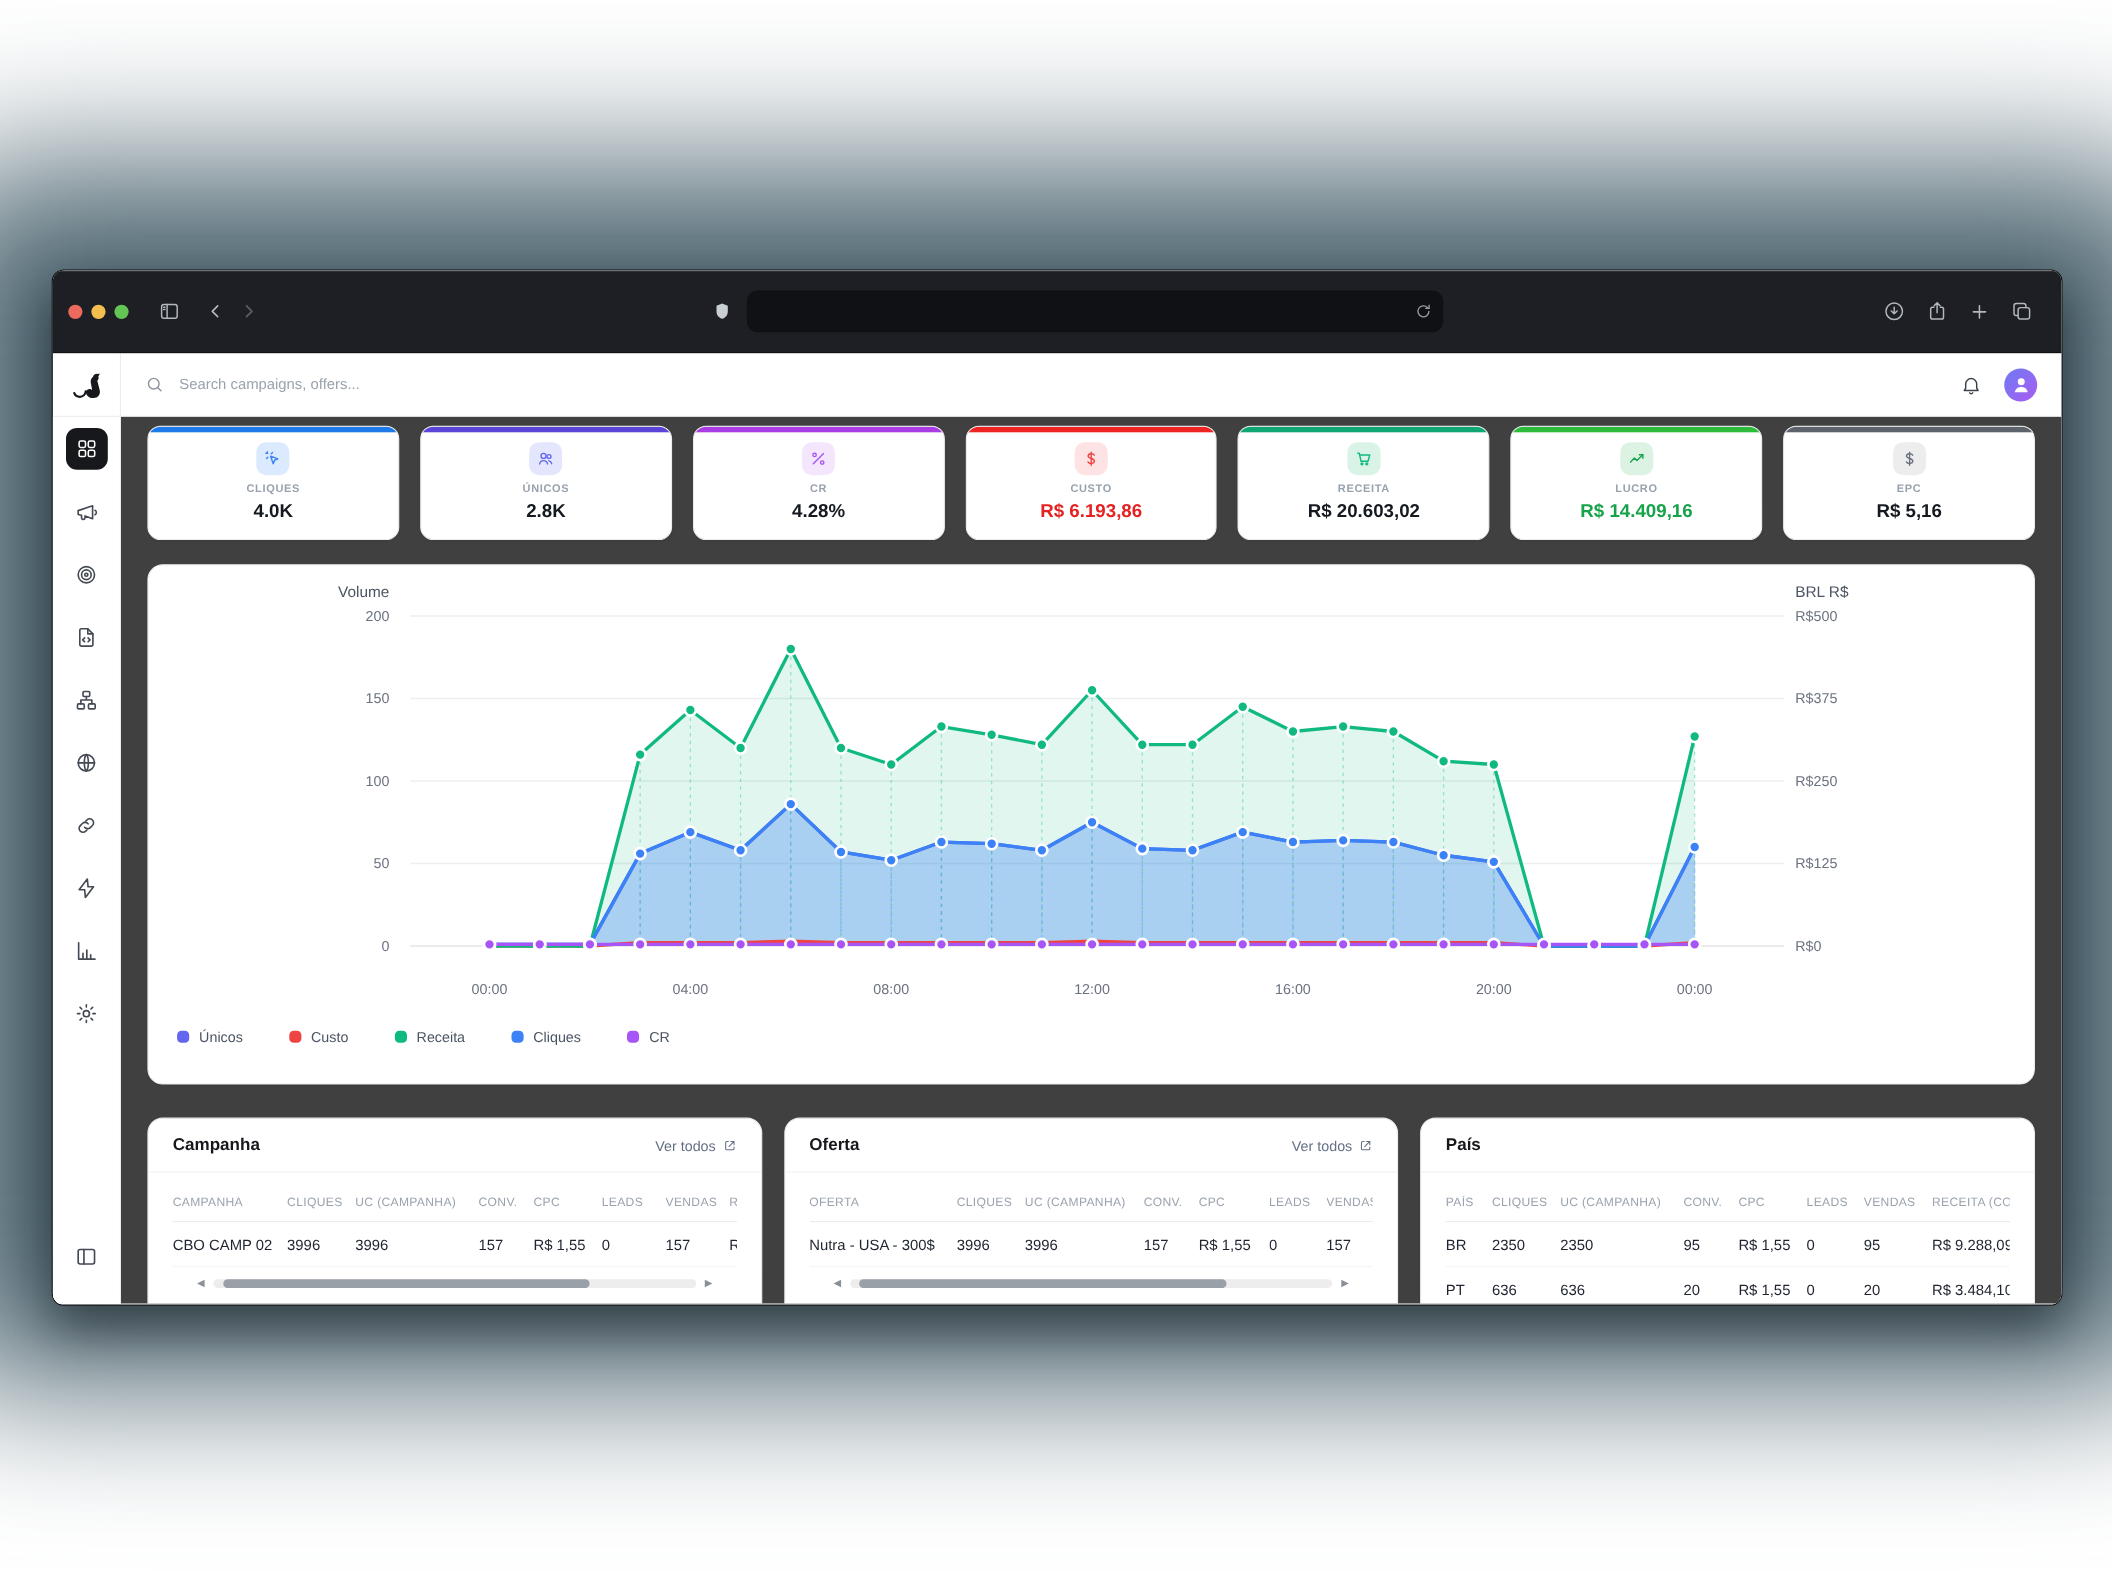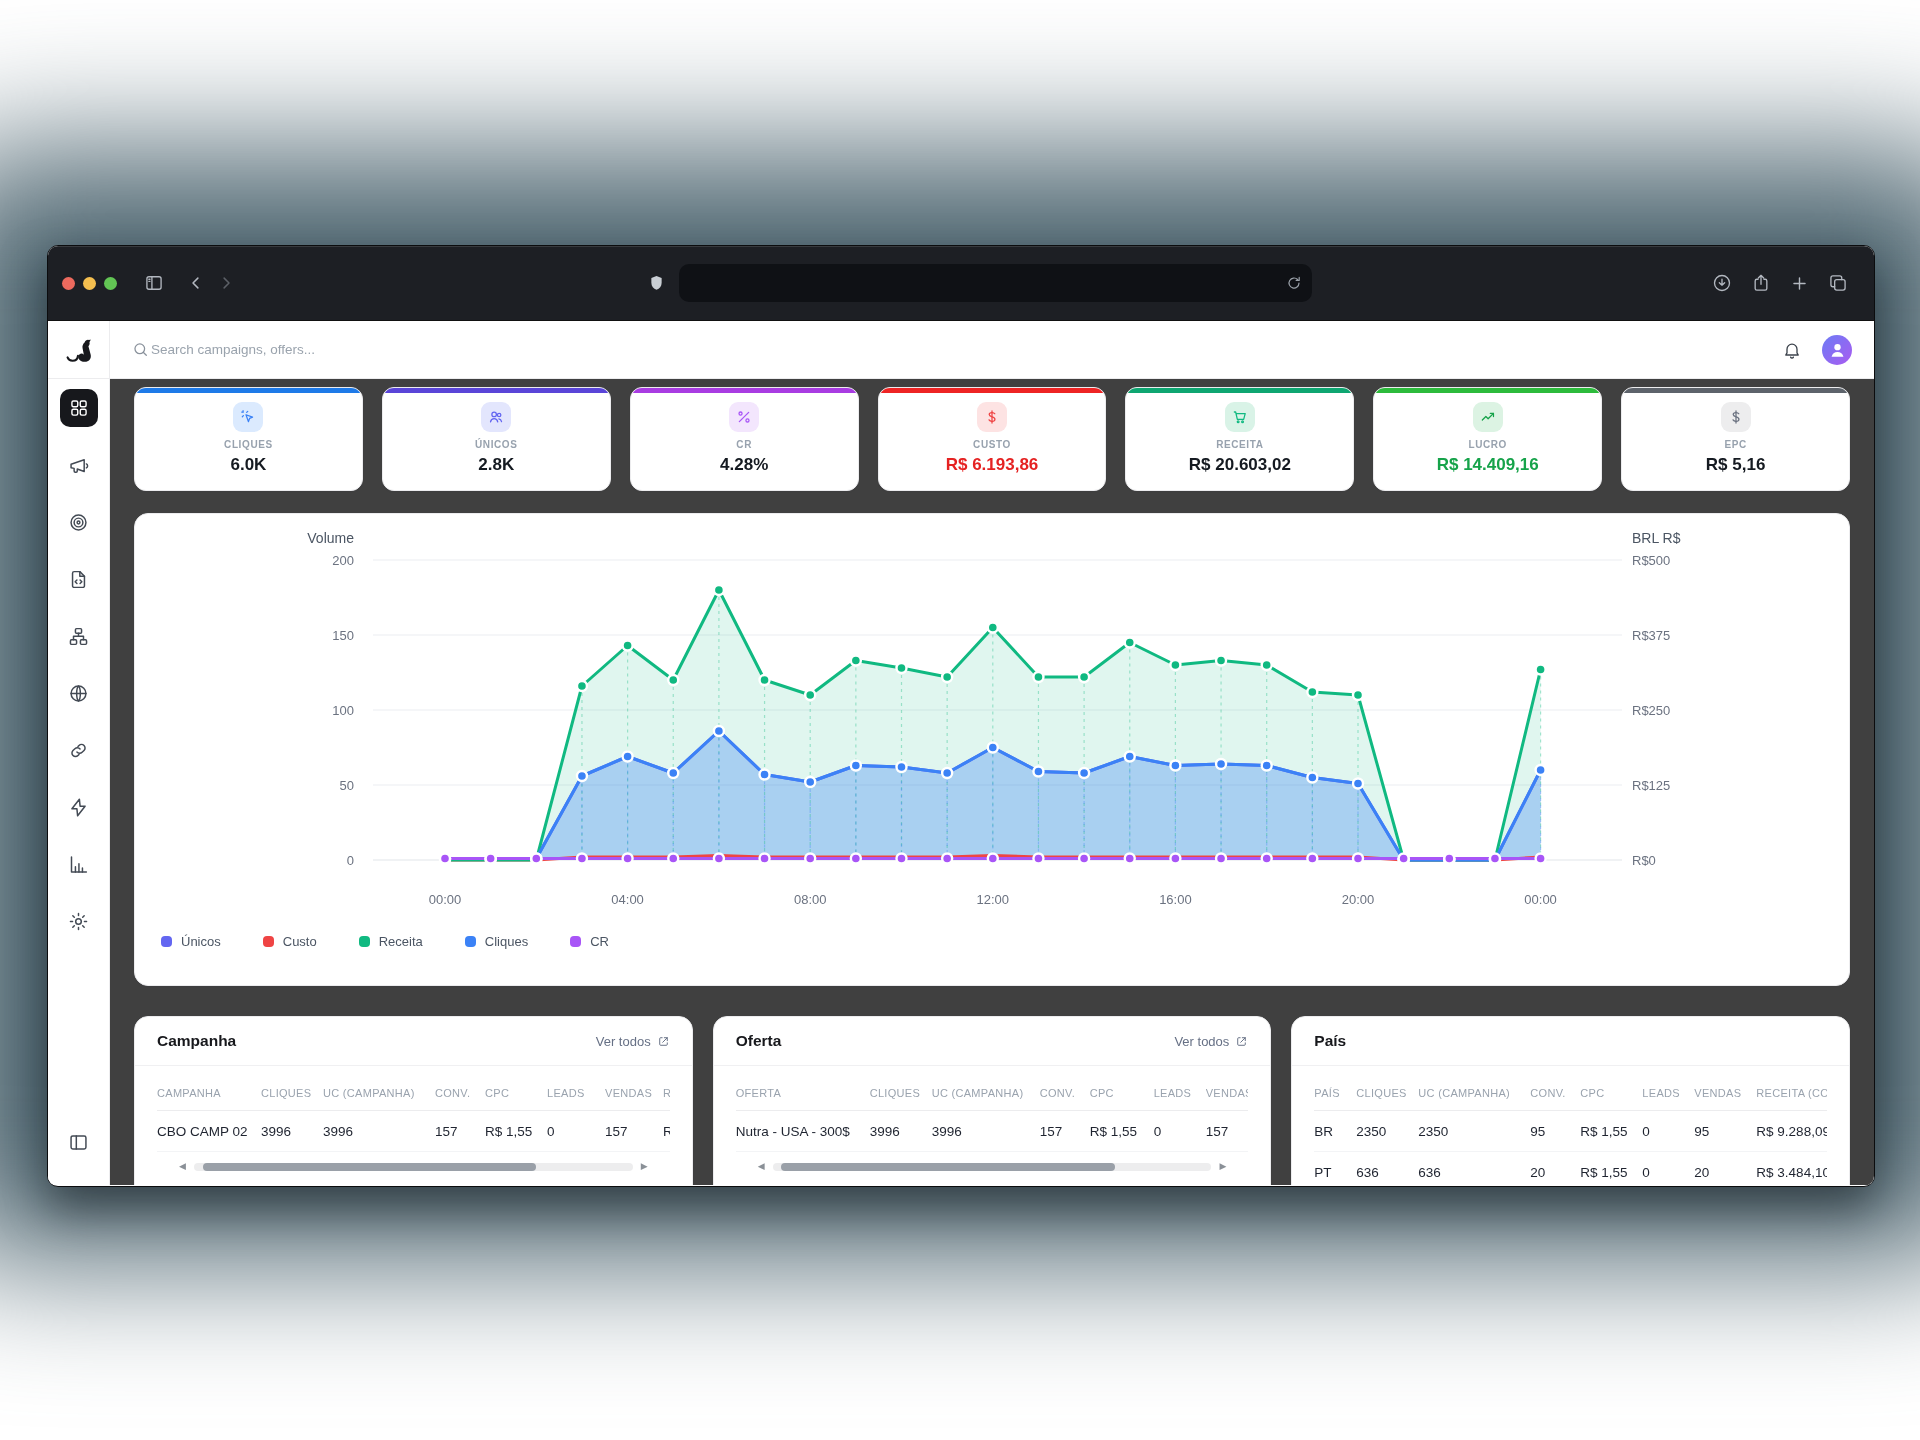--- a/index.html
+++ b/index.html
@@ -14,21 +14,21 @@
   .tl-wrap{display:flex;margin-left:14px;}
   .chrome .nav-ic{color:#b3b8c0;display:flex;align-items:center;justify-content:center;width:30px;height:30px;}
   .chrome .dim{color:#5c6067;}
   .urlbar{width:633px;height:38px;background:#0f1115;border-radius:10px;display:flex;align-items:center;justify-content:flex-end;padding:0 10px;box-sizing:border-box;color:#9aa0a8;}
   .spacer{flex:1;}
   .rt-icons{display:flex;gap:19px;margin-right:26px;color:#b3b8c0;align-items:center;}
   
   .app{display:grid;grid-template-columns:62px 1fr;grid-template-rows:58px 1fr;height:864px;background:#fff;}
   .logo-cell{border-right:1px solid #ececee;border-bottom:1px solid #ececee;display:flex;align-items:center;justify-content:center;}
   .hdr{border-bottom:1px solid #ececee;display:flex;align-items:center;padding:0 22px;background:#fff;}
-  .hdr input{border:none;outline:none;font-family:"Liberation Sans",sans-serif;font-size:13.5px;color:#6d28d9;width:520px;background:transparent;}
+  .hdr input{border:none;outline:none;font-family:"Liberation Sans",sans-serif;font-size:13.5px;color:#6d28d9;width:520px;margin-left:12px;background:transparent;}
   .hdr input::placeholder{color:#9aa3ad;}
   .hdr-right{margin-left:auto;display:flex;align-items:center;gap:20px;}
   .avatar{width:30px;height:30px;border-radius:50%;background:linear-gradient(135deg,#6d7cf5,#a95bf0);display:flex;align-items:center;justify-content:center;overflow:hidden;}
   .sidenav{border-right:1px solid #ececee;display:flex;flex-direction:column;align-items:center;padding-top:10px;gap:19px;background:#fff;}
   .snav-it{color:#434a54;display:flex;align-items:center;justify-content:center;width:38px;height:38px;cursor:pointer;}
   .snav-it.active{background:#17181c;border-radius:10px;color:#fff;}
   .snav-bottom{margin-top:auto;margin-bottom:24px;}
   .main{background:#404040;padding:8px 24px 0 24px;overflow:hidden;}
   
   .kpi-row{display:flex;gap:19px;}
@@ -247,21 +247,21 @@
         <div class="kpi-row" id="kpi-row">
   <div class="kpi">
     <div class="kpi-accent" style="background:#1e7ae8"></div>
     <div class="kpi-chip" style="background:#dbeafe;color:#3b82f6">
                 <svg width="16" height="16" viewBox="0 0 24 24" fill="none" stroke="currentColor" stroke-width="1.9" stroke-linecap="round" stroke-linejoin="round">
                   <path d="m9 8.6 9.8 3.7-4.4 1.8-1.8 4.9L9 8.6z"></path>
                   <path d="M4.6 2.6v2.3M2.6 4.6h2.3M11.6 3.5 10 5.1M3.5 11.6 5.1 10"></path>
                 </svg>
               </div>
     <div class="kpi-label">CLIQUES</div>
-    <div class="kpi-value" style="color:#151a21">6.0K</div>
+    <div class="kpi-value" style="color:#151a21">4.0K</div>
   </div>
   <div class="kpi">
     <div class="kpi-accent" style="background:#5a45d8"></div>
     <div class="kpi-chip" style="background:#e3e6fd;color:#6366f1">
                 <svg width="16" height="16" viewBox="0 0 24 24" fill="none" stroke="currentColor" stroke-width="1.9" stroke-linecap="round" stroke-linejoin="round">
                   <circle cx="9.2" cy="8.2" r="3.4"></circle>
                   <path d="M3.8 19.2c.6-3 2.7-4.6 5.4-4.6s4.8 1.6 5.4 4.6"></path>
                   <circle cx="16.7" cy="9" r="2.6"></circle>
                   <path d="M16.3 14.9c2.1.4 3.5 1.7 4 3.9"></path>
                 </svg>

